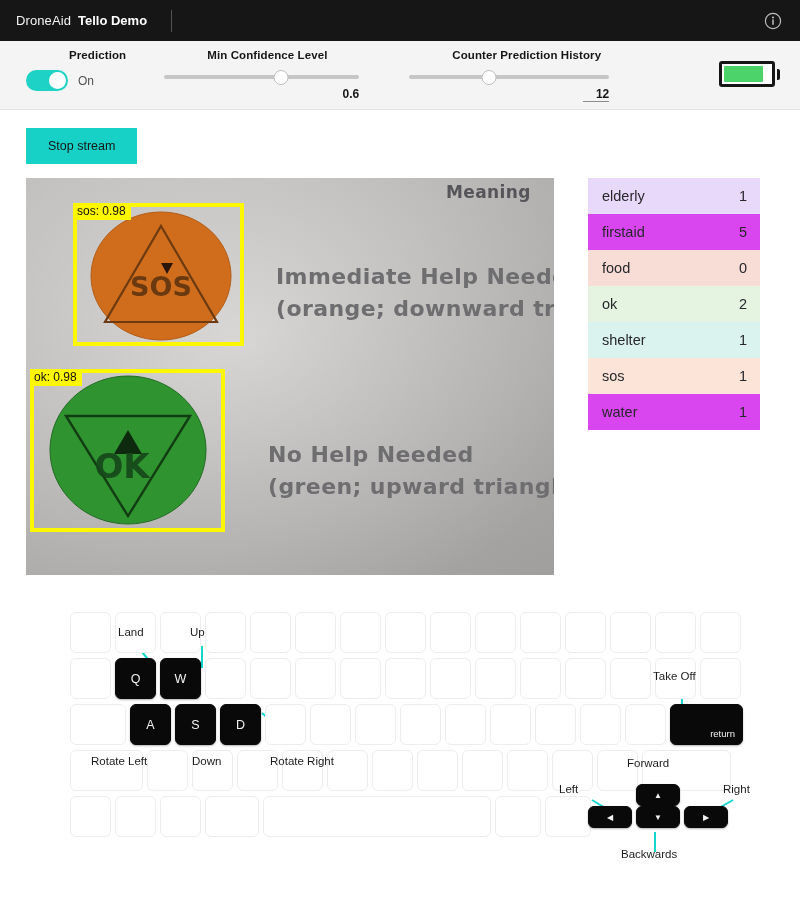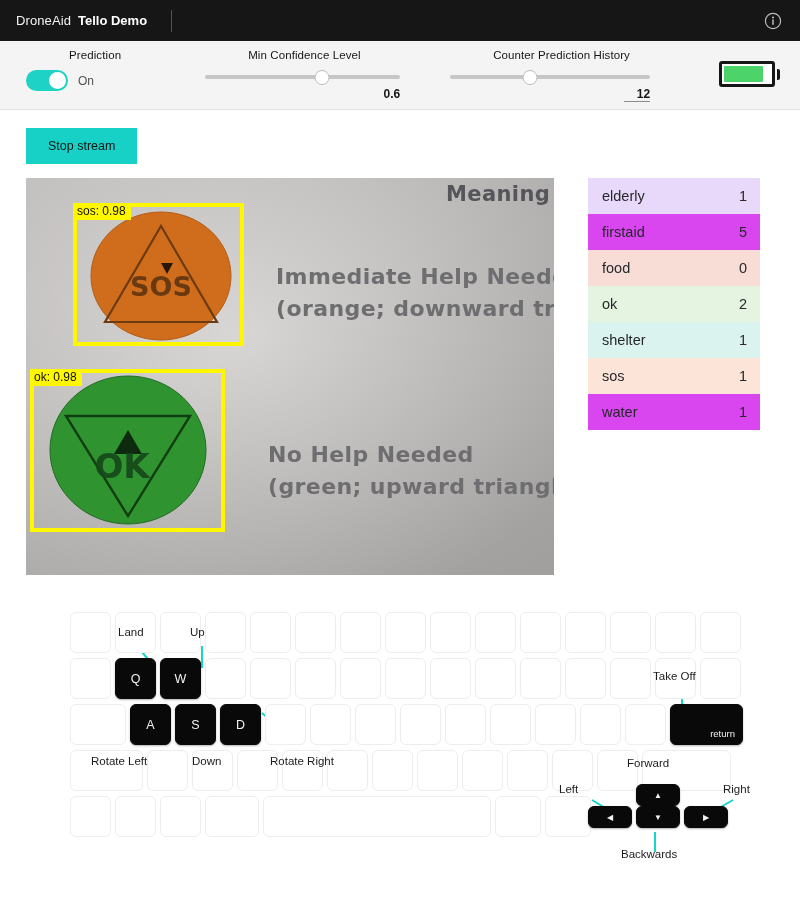--- a/index.html
+++ b/index.html
@@ -56,21 +56,21 @@
     background: #f4f4f4;
     border-bottom: 1px solid #e0e0e0;
     position: relative;
     display: flex;
     align-items: flex-start;
     padding-top: 8px;
   }
   .ctl-block { position: relative; }
   .ctl-label {
     font-size: 11.5px;
-    font-weight: normal;
+    font-weight: bold;
     color: #161616;
     letter-spacing: .1px;
     white-space: nowrap;
     padding-left: 43px;
   }
 
   
   .toggle-block { margin-left: 26px; }
   .toggle-row { display: flex; align-items: center; margin-top: 9px; }
   .toggle {
@@ -87,21 +87,21 @@
     background: #fff;
     top: 2px; right: 2px;
   }
   .toggle-state {
     font-size: 12px;
     color: #525252;
     margin-left: 10px;
   }
 
   
-  .slider-block { margin-left: 84px; width: 195px; }
+  .slider-block { margin-left: 38px; width: 195px; }
   .slider-block.second { margin-left: 50px; width: 200px; }
   .slider-track {
     height: 4px;
     background: #c6c6c6;
     border-radius: 2px;
     margin-top: 14px;
     position: relative;
   }
   .slider-thumb {
     position: absolute;
@@ -186,21 +186,21 @@
   }
   .paper-text {
     position: absolute;
     color: #6e6e70;
     font-weight: bold;
     font-family: "DejaVu Sans", sans-serif;
     filter: blur(0.7px);
     white-space: nowrap;
     letter-spacing: .4px;
   }
-  .pt-meaning { left: 420px; top: 4px;  font-size: 21px; color:#55555a; }
+  .pt-meaning { left: 420px; top: 4px;  font-size: 17px; color:#55555a; }
   .pt-l1      { left: 250px; top: 86px;  font-size: 22px; }
   .pt-l2      { left: 250px; top: 118px; font-size: 22px; }
   .pt-l3      { left: 242px; top: 264px; font-size: 22px; }
   .pt-l4      { left: 242px; top: 296px; font-size: 22px; }
 
   
   .det-box {
     position: absolute;
     border: 4px solid #fff700;
   }

